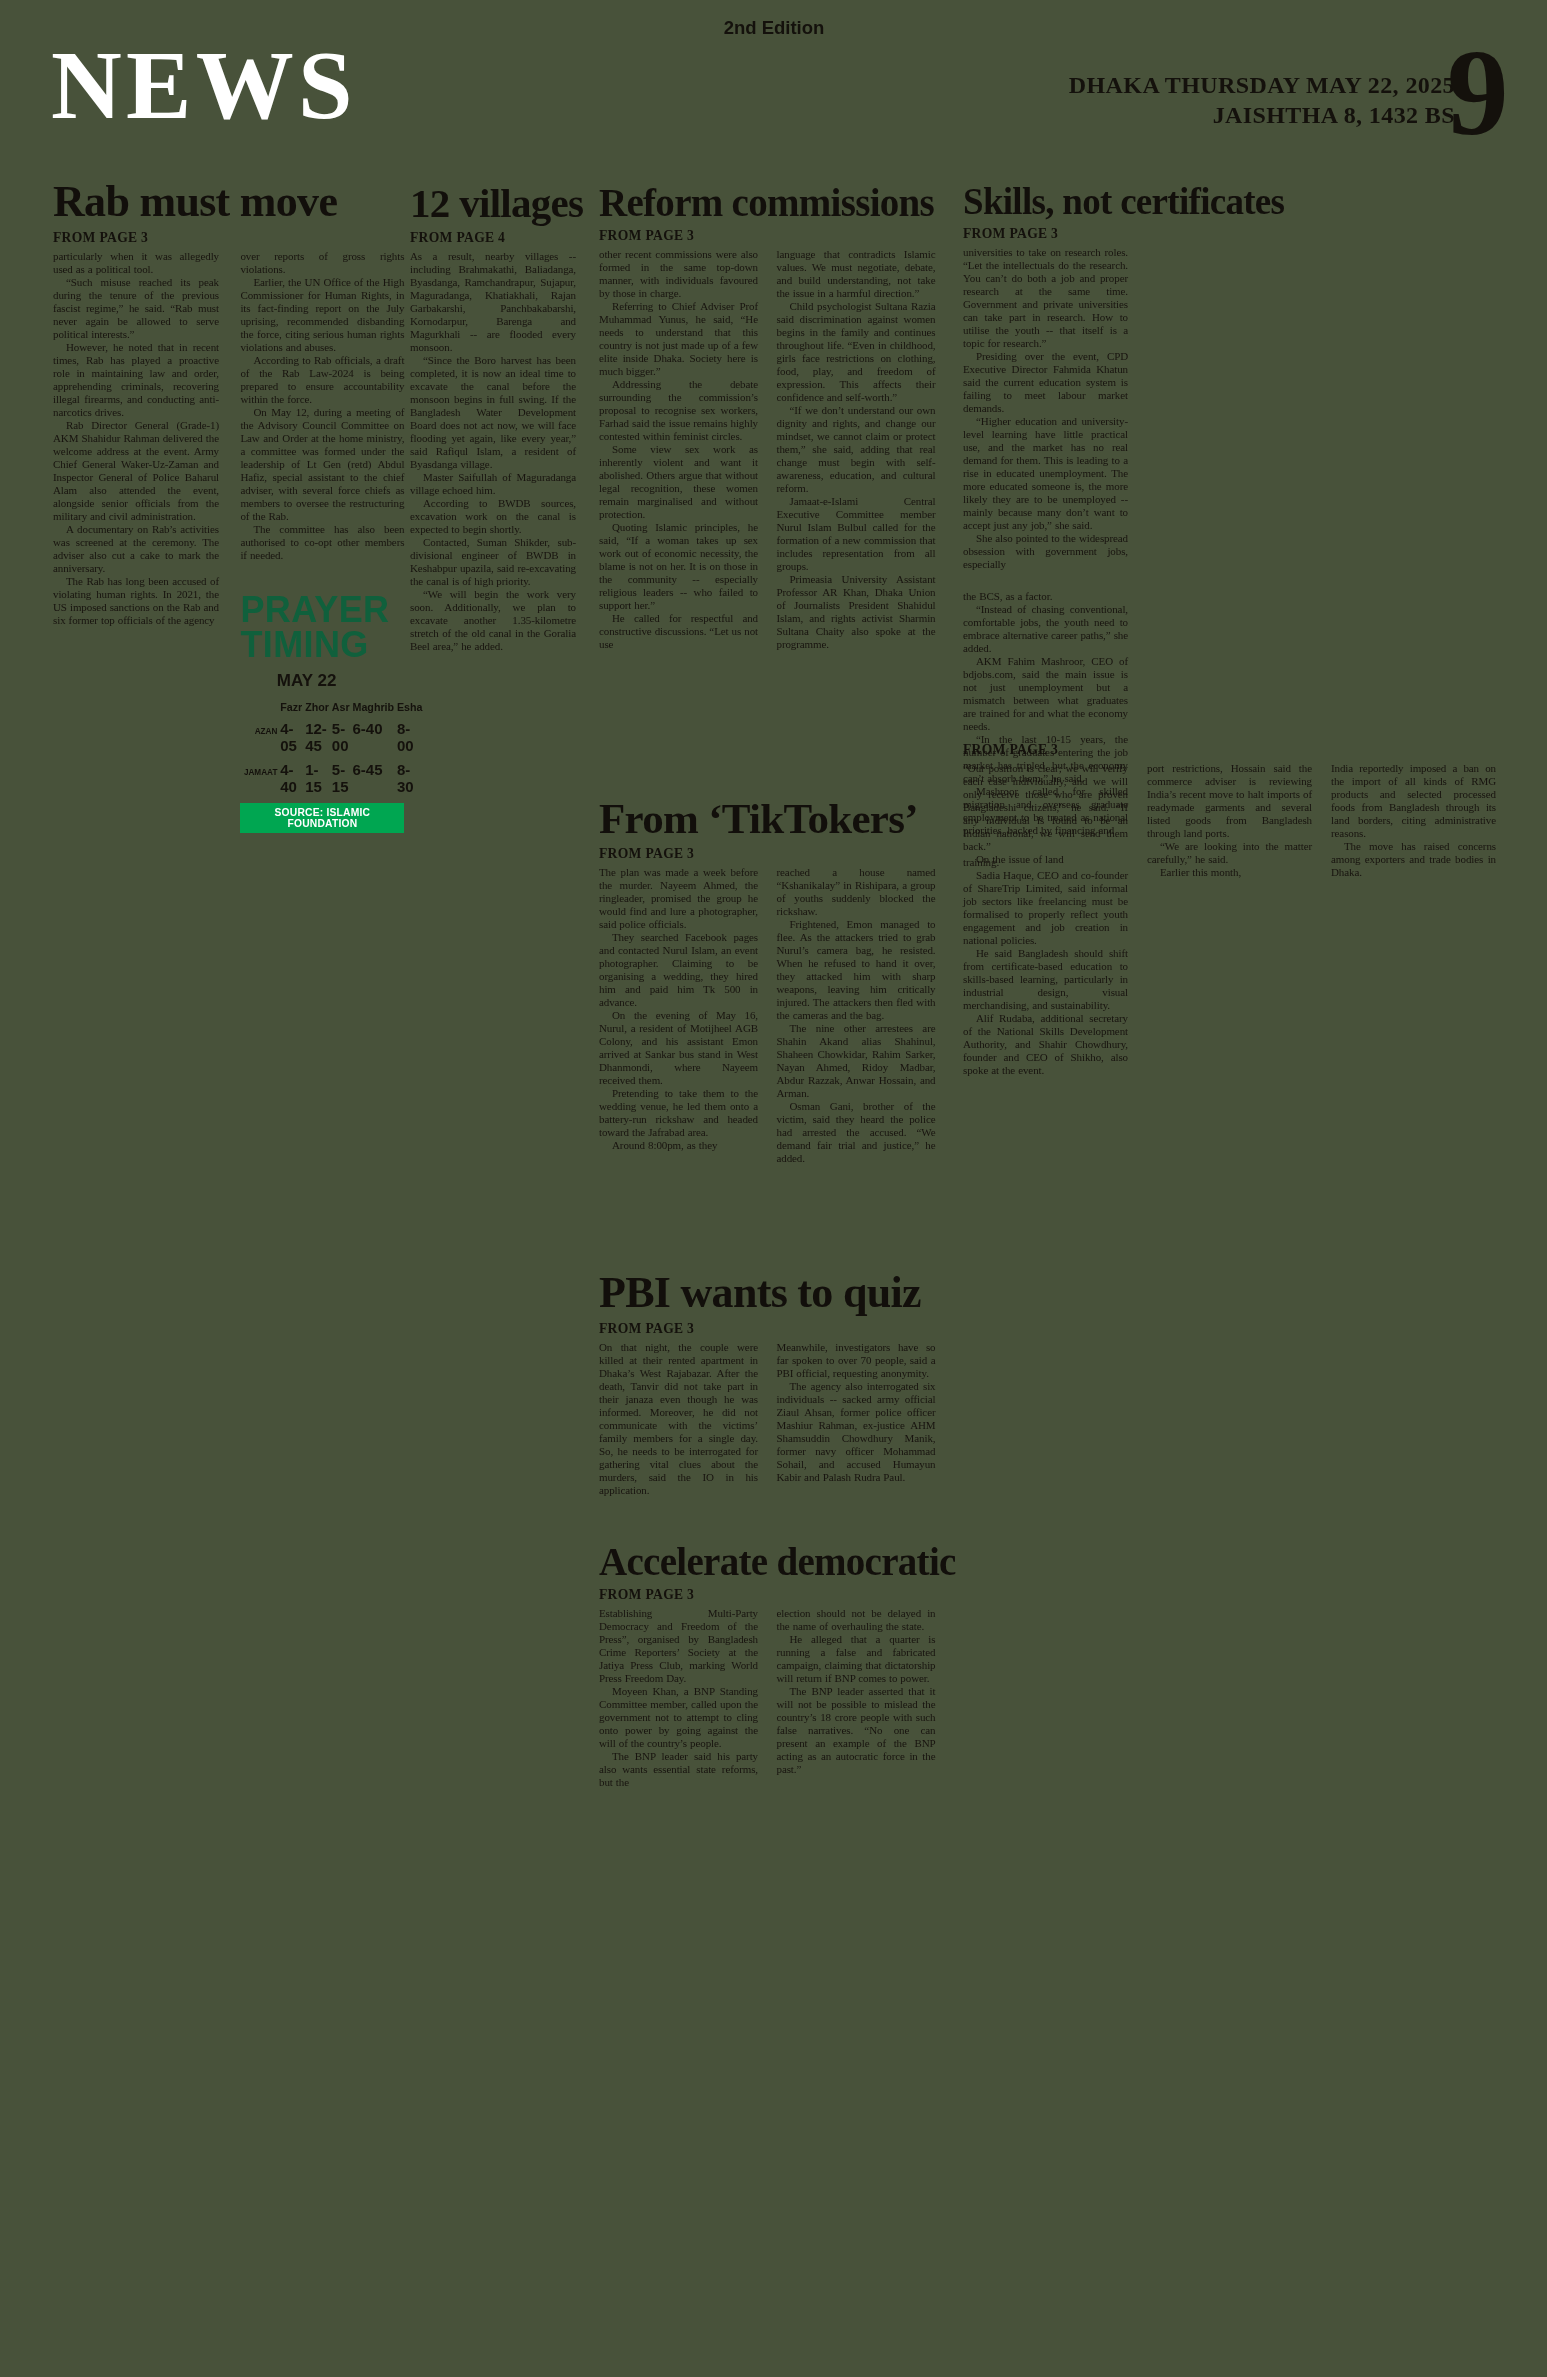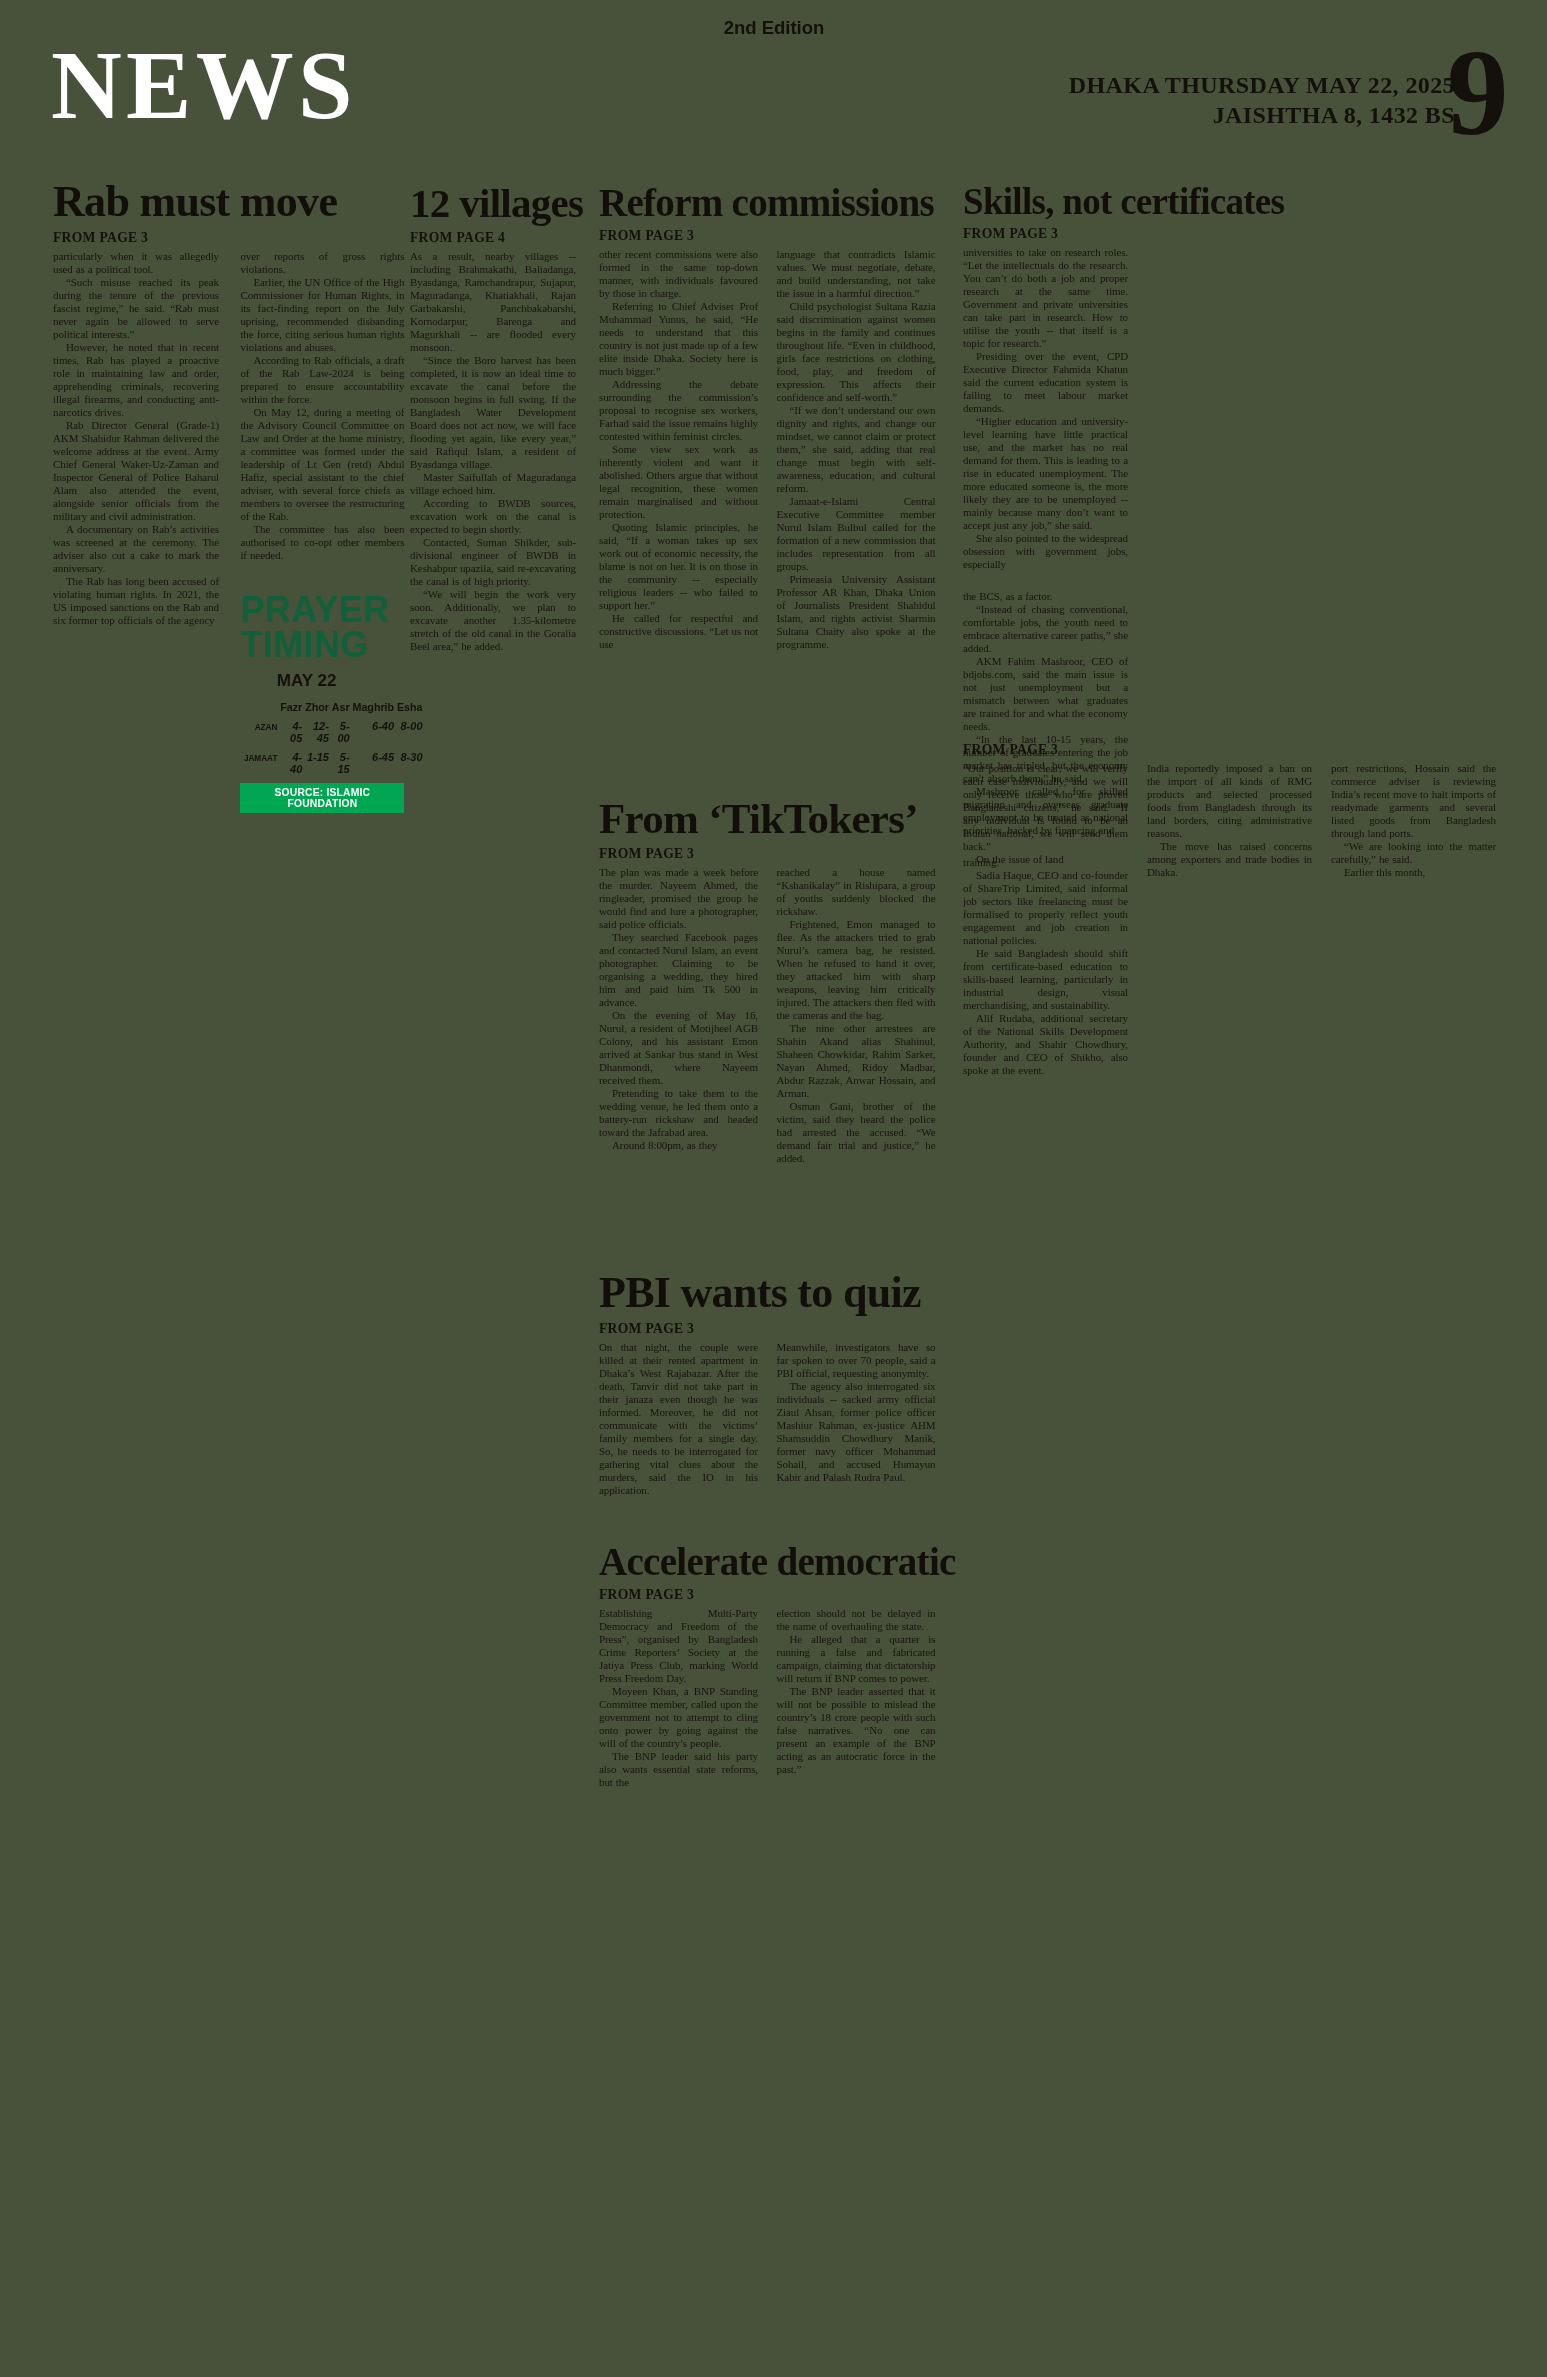--- a/index.html
+++ b/index.html
@@ -62,21 +62,21 @@
     margin:8.6px 0 10px 0;text-align:right;padding-right:68px;
   }
   .p-grid{
     display:grid;grid-template-columns:37px repeat(5,1fr);
     column-gap:2.9px;row-gap:7.1px;align-items:baseline;
     font-family:"Liberation Sans","DejaVu Sans",sans-serif;
     font-weight:bold;color:#14110c;
   }
   .p-h{font-size:10.7px;text-align:center;}
   .p-l{font-size:8.2px;text-align:right;}
-  .p-c{font-size:11px;text-align:right;font-style:italic;}
+  .p-c{font-size:15px;text-align:left;}
   .p-src{
     margin-top:8.6px;background:#00a651;color:#ffffff;
     font-family:"Liberation Sans","DejaVu Sans",sans-serif;
     font-weight:bold;font-size:10.3px;text-align:center;
     letter-spacing:0.2px;padding:3.6px 1.4px;
   }
 </style>
 </head>
 <body>
 
@@ -205,27 +205,27 @@
 </div>
 
 <div class="abs article" style="left:963px;top:742px;width:536px;">
   <div class="frompage">FROM PAGE 3</div>
   <div class="cols" style="gap:19px;">
     <div class="col" style="width:165px;">
         <p>“Our position is clear; we will verify each case individually, and we will only receive those who are proven Bangladeshi citizens,” he said. “If any individual is found to be an Indian national, we will send them back.”</p>
         <p>On the issue of land</p>
       </div>
     <div class="col" style="width:165px;">
-        <p>India reportedly imposed a ban on the import of all kinds of RMG products and selected processed foods from Bangladesh through its land borders, citing administrative reasons.</p>
-        <p>The move has raised concerns among exporters and trade bodies in Dhaka.</p>
-      </div>
-    <div class="col" style="width:165px;">
         <p>port restrictions, Hossain said the commerce adviser is reviewing India’s recent move to halt imports of readymade garments and several listed goods from Bangladesh through land ports.</p>
         <p>“We are looking into the matter carefully,” he said.</p>
         <p>Earlier this month,</p>
+      </div>
+    <div class="col" style="width:165px;">
+        <p>India reportedly imposed a ban on the import of all kinds of RMG products and selected processed foods from Bangladesh through its land borders, citing administrative reasons.</p>
+        <p>The move has raised concerns among exporters and trade bodies in Dhaka.</p>
       </div>
   </div>
 </div>
 
 <div class="abs article" style="left:599px;top:797px;width:337px;">
   <h2 style="font-size:43px;">From ‘TikTokers’</h2>
   <div class="frompage">FROM PAGE 3</div>
   <div class="cols" style="gap:18.5px;">
     <div class="col" style="width:159px;">
         <p>The plan was made a week before the murder. Nayeem Ahmed, the ringleader, promised the group he would find and lure a photographer, said police officials.</p>

